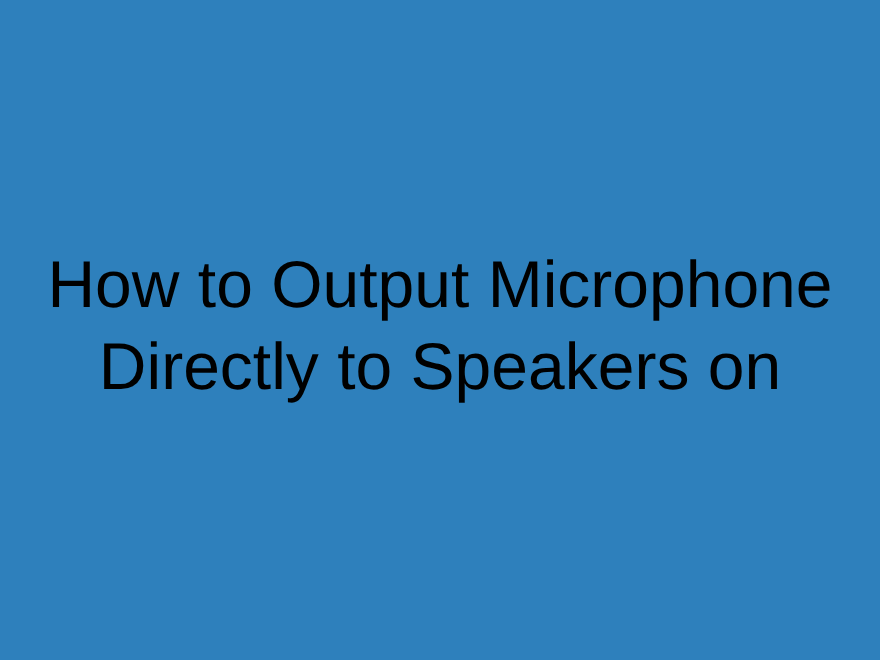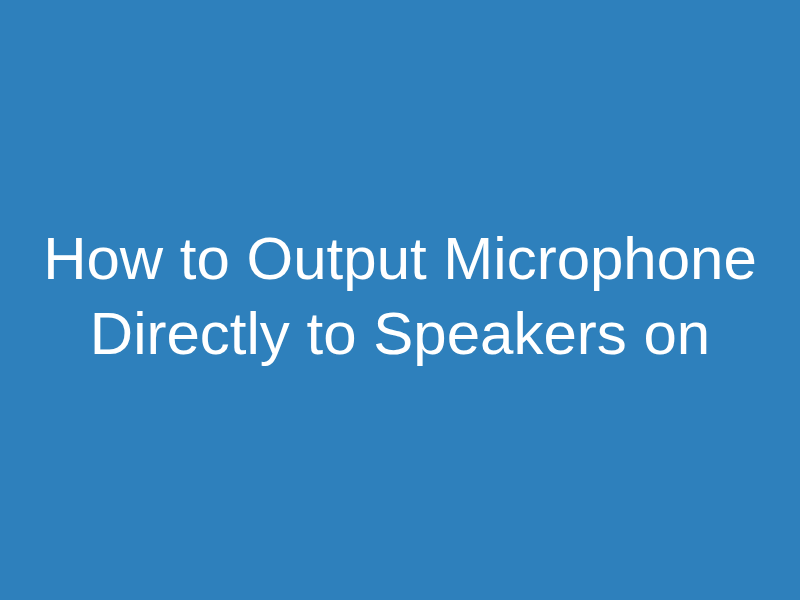--- a/index.html
+++ b/index.html
@@ -51,18 +51,18 @@
     white-space: pre-line;
   }
 </style>
 </head>
 <body style="background-color: rgb(46, 128, 188);">
 
 <div id="title-card" style="background-color: rgb(46, 128, 188);">
 
   <div id="title-block">
 
-    <h1 id="headline" style="color: #ffffff;">How to Output Microphone
+    <h1 id="headline" style="color: #000000;">How to Output Microphone
 Directly to Speakers on</h1>
 
   </div>
 
 </div>
 
 </body></html>

